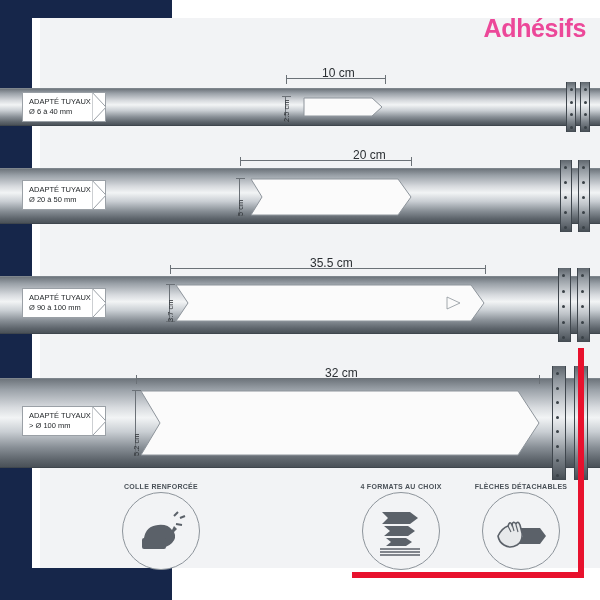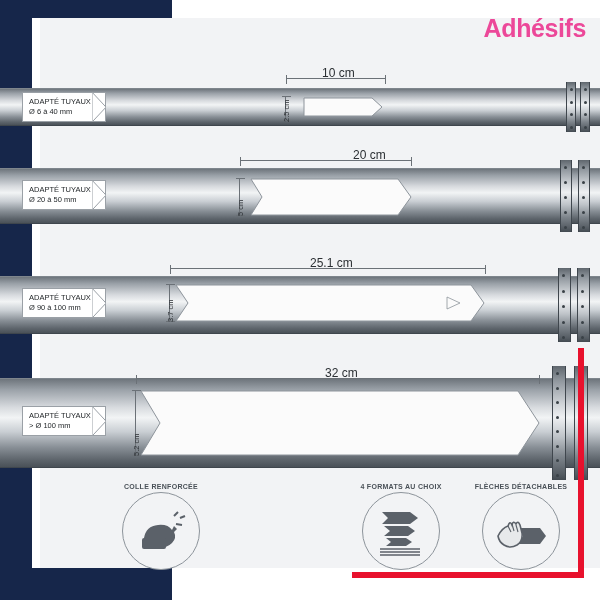--- a/index.html
+++ b/index.html
@@ -233,21 +233,21 @@
 <div class="dimtext" style="left:322px;top:66px;">10 cm</div>
 <div class="dimline-v" style="left:285px;top:96px;height:25px;"></div>
 <div class="dimtext-v" style="left:282px;top:122px;">2.5 cm</div>
 
 <div class="dimline" style="left:240px;top:160px;width:172px;"></div>
 <div class="dimtext" style="left:313px;top:148px;padding-left:40px;">20 cm</div>
 <div class="dimline-v" style="left:239px;top:178px;height:38px;"></div>
 <div class="dimtext-v" style="left:236px;top:216px;">5 cm</div>
 
 <div class="dimline" style="left:170px;top:268px;width:316px;"></div>
-<div class="dimtext" style="left:310px;top:256px;">25.1 cm</div>
+<div class="dimtext" style="left:310px;top:256px;">35.5 cm</div>
 <div class="dimline-v" style="left:169px;top:284px;height:38px;"></div>
 <div class="dimtext-v" style="left:166px;top:322px;">3.7 cm</div>
 
 <div class="dimline" style="left:136px;top:378px;width:404px;"></div>
 <div class="dimtext" style="left:325px;top:366px;">32 cm</div>
 <div class="dimline-v" style="left:135px;top:390px;height:66px;"></div>
 <div class="dimtext-v" style="left:132px;top:456px;">5.2 cm</div>
 
 <div class="tag" style="left:22px;top:92px;">
   <span>ADAPTÉ TUYAUX</span><br>

